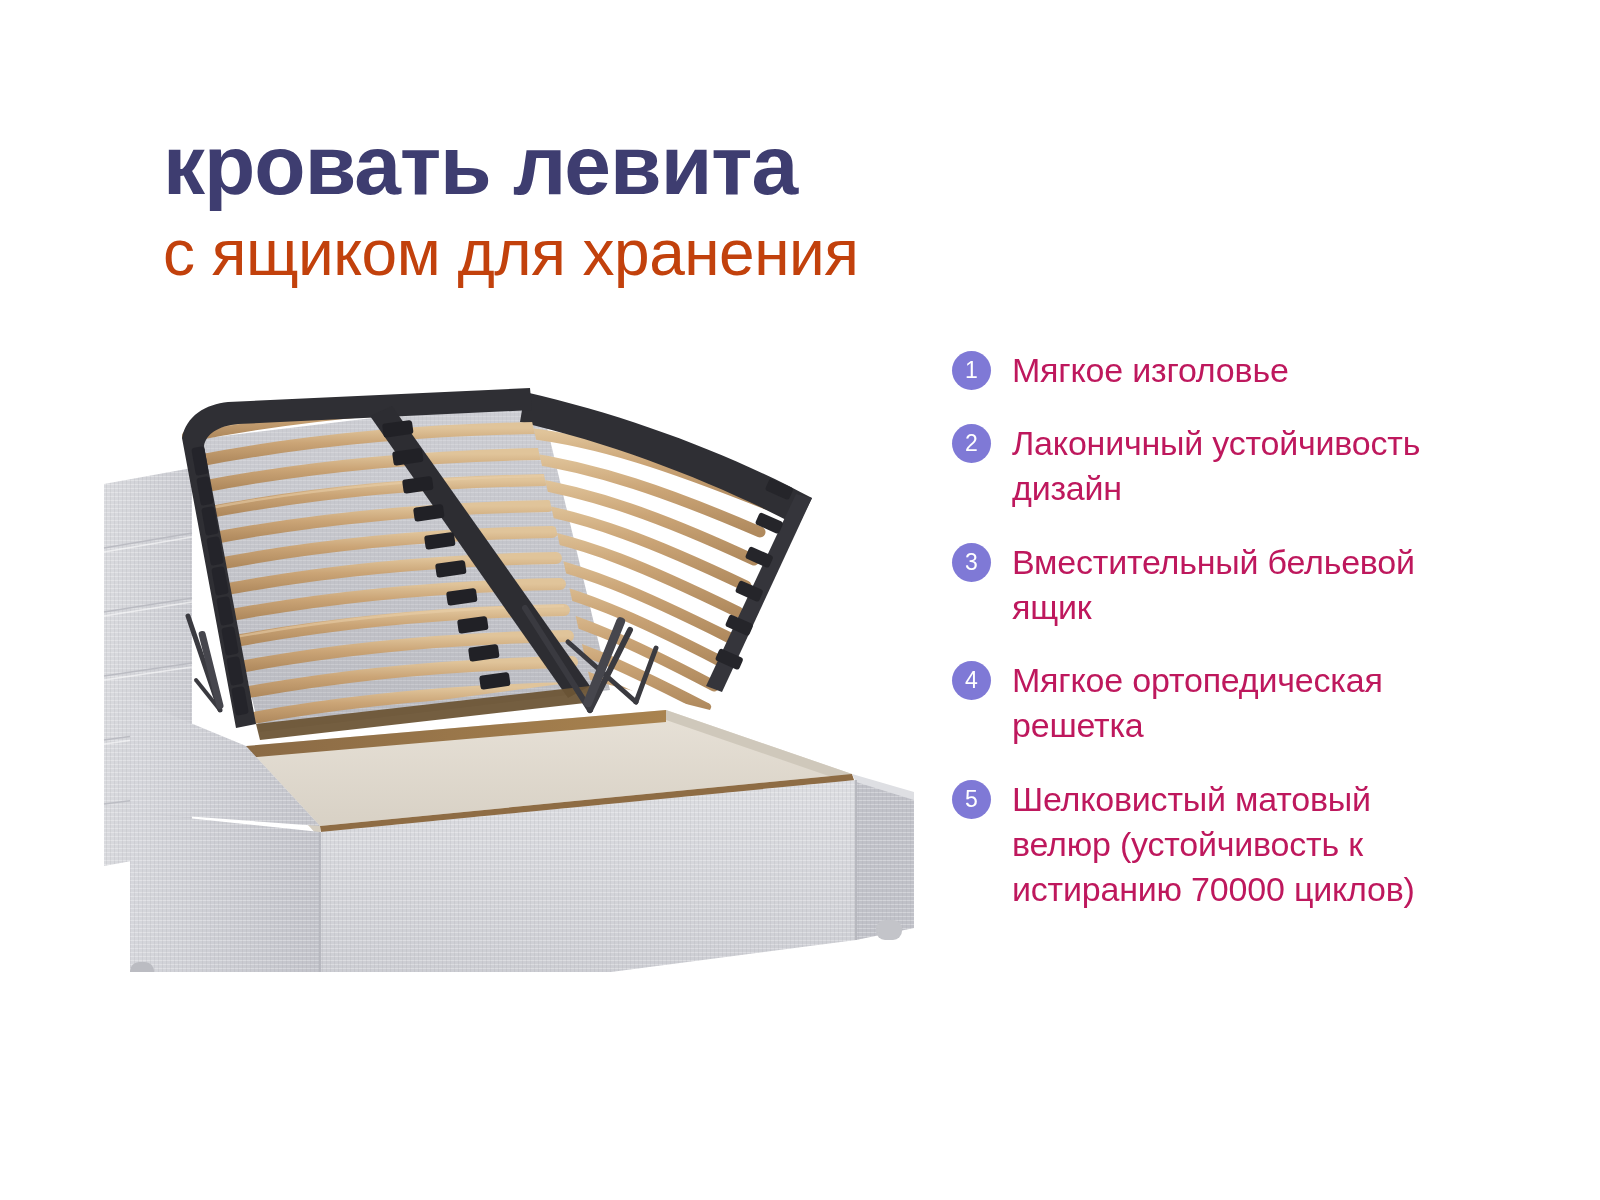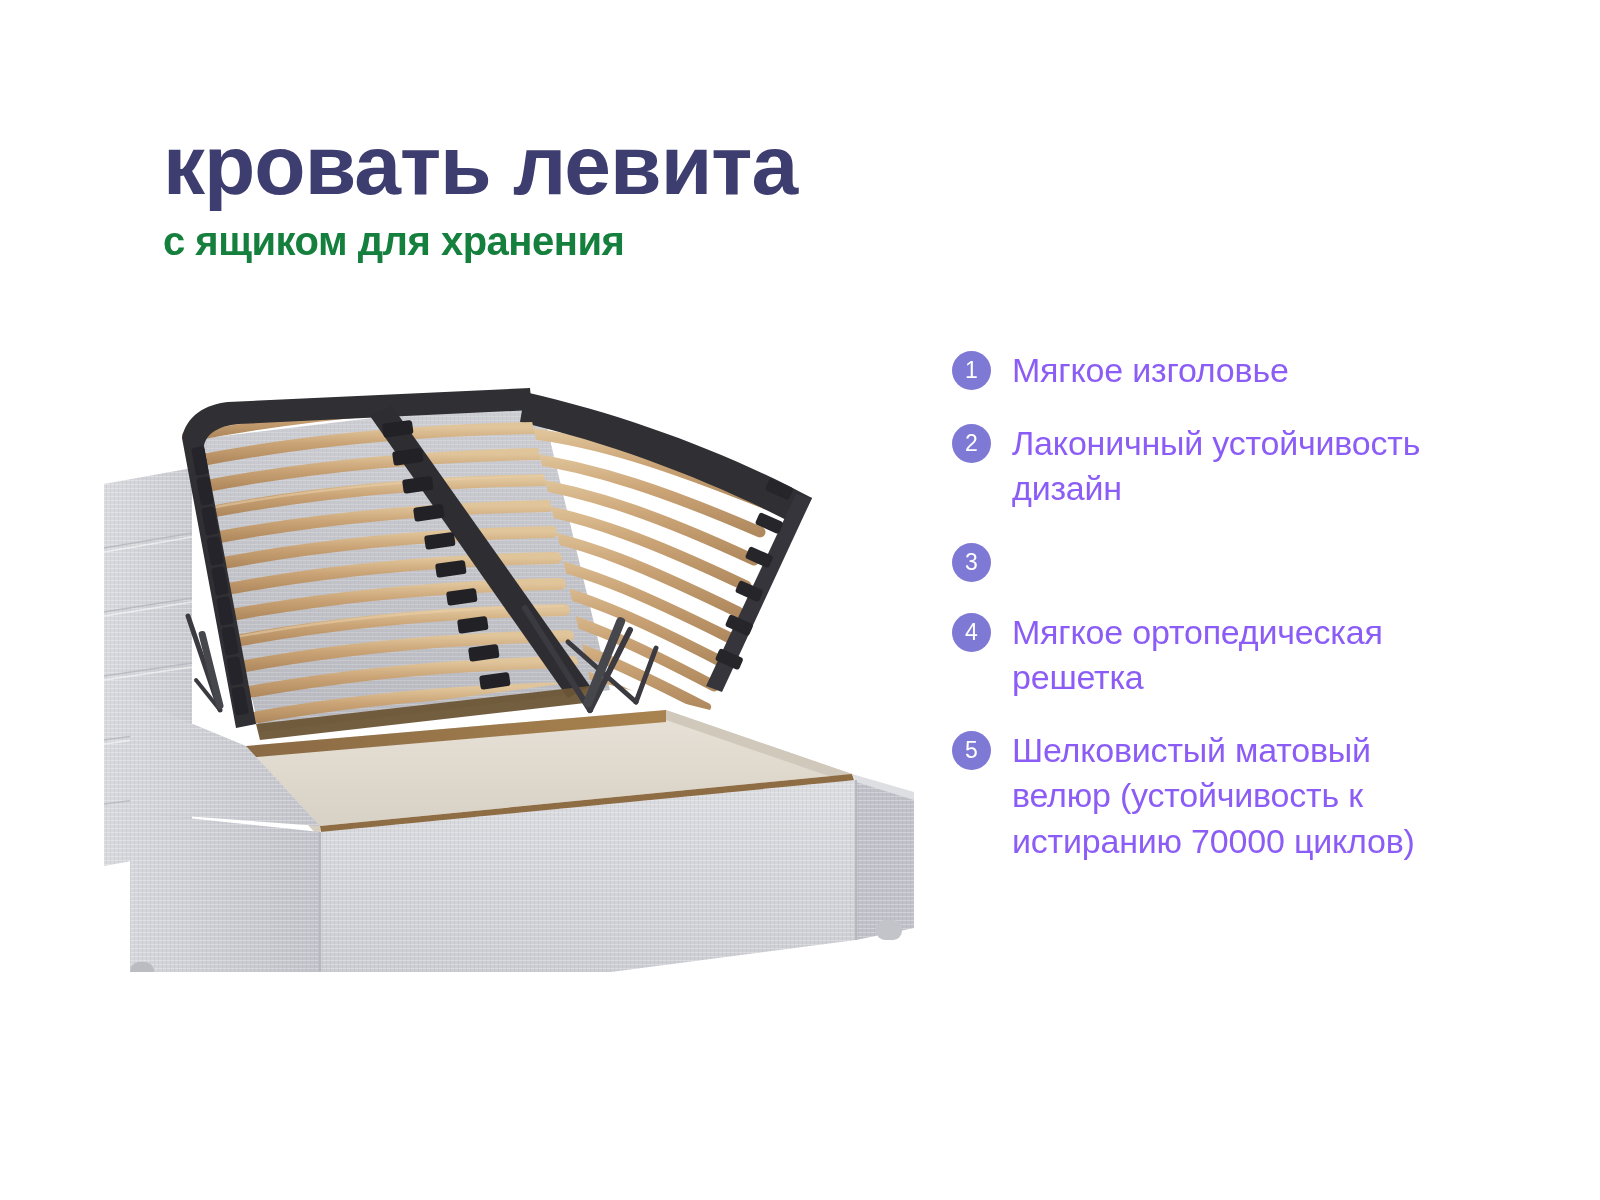--- a/index.html
+++ b/index.html
@@ -29,25 +29,25 @@
   .title {
     font-size: 84px;
     font-weight: 700;
     line-height: 0.98;
     letter-spacing: -1px;
     color: #3e3d70;
     margin: 0;
     white-space: nowrap;
   }
   .subtitle {
-    font-size: 40px;
-    font-weight: 700;
+    font-size: 64px;
+    font-weight: 400;
     line-height: 1.05;
     letter-spacing: -0.5px;
-    color: #15803d;
+    color: #c2410c;
     margin: 14px 0 0 0;
     white-space: nowrap;
   }
 
   
   .features {
     position: absolute;
     left: 952px;
     top: 348px;
     width: 520px;
@@ -70,21 +70,21 @@
     align-items: center;
     justify-content: center;
     margin-top: 3px;
     user-select: none;
   }
   .feature-text {
     margin-left: 21px;
     font-size: 34px;
     font-weight: 500;
     line-height: 1.33;
-    color: #8b5cf6;
+    color: #be185d;
     letter-spacing: -0.2px;
   }
 
   
   .bed {
     position: absolute;
     left: 70px;
     top: 380px;
     width: 880px;
     height: 660px;
@@ -317,20 +317,21 @@
       <div class="feature-text">Мягкое изголовье</div>
     </div>
 
     <div class="feature-row">
       <div class="feature-badge">2</div>
       <div class="feature-text">Лаконичный устойчивость дизайн</div>
     </div>
 
     <div class="feature-row">
       <div class="feature-badge">3</div>
+      <div class="feature-text">Вместительный бельевой ящик</div>
     </div>
 
     <div class="feature-row">
       <div class="feature-badge">4</div>
       <div class="feature-text">Мягкое ортопедическая решетка</div>
     </div>
 
     <div class="feature-row">
       <div class="feature-badge">5</div>
       <div class="feature-text">Шелковистый матовый велюр (устойчивость к истиранию 70000 циклов)</div>

